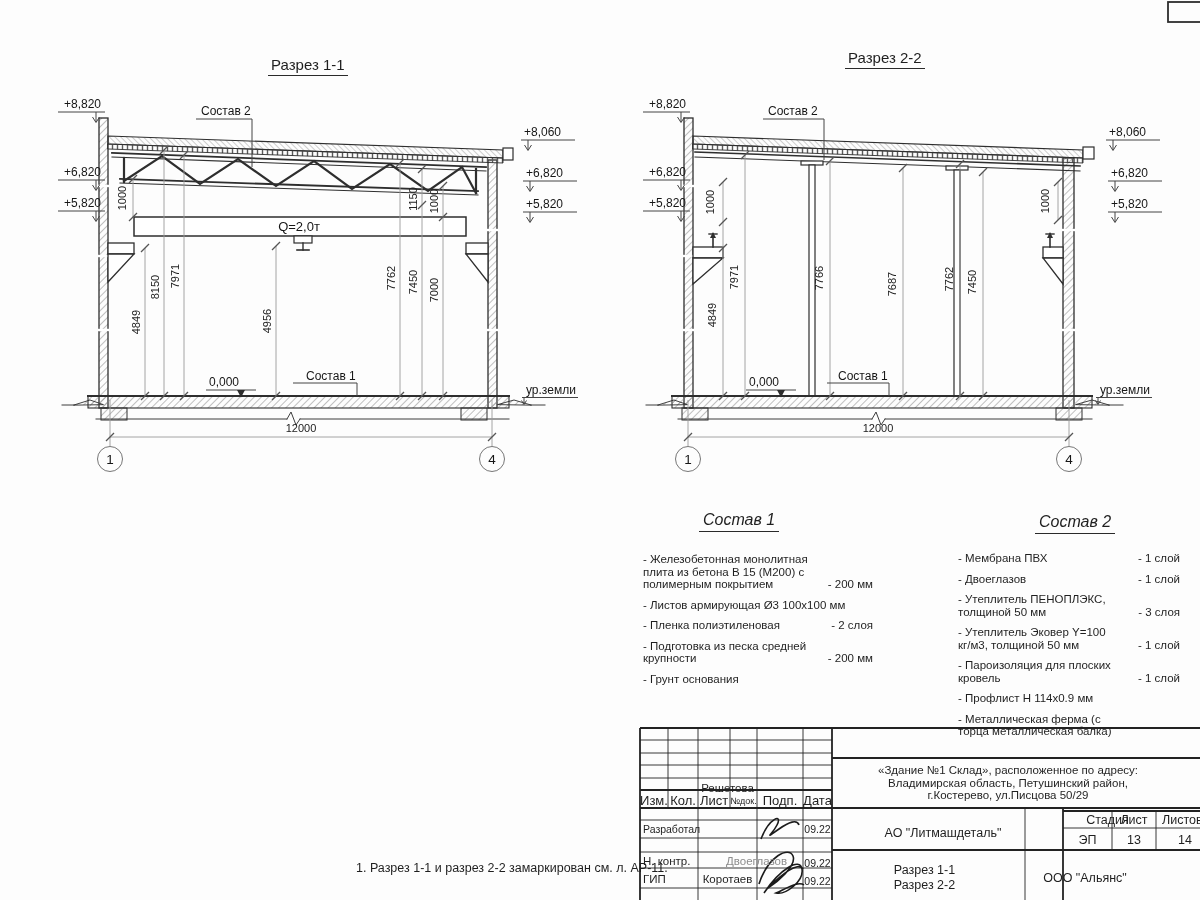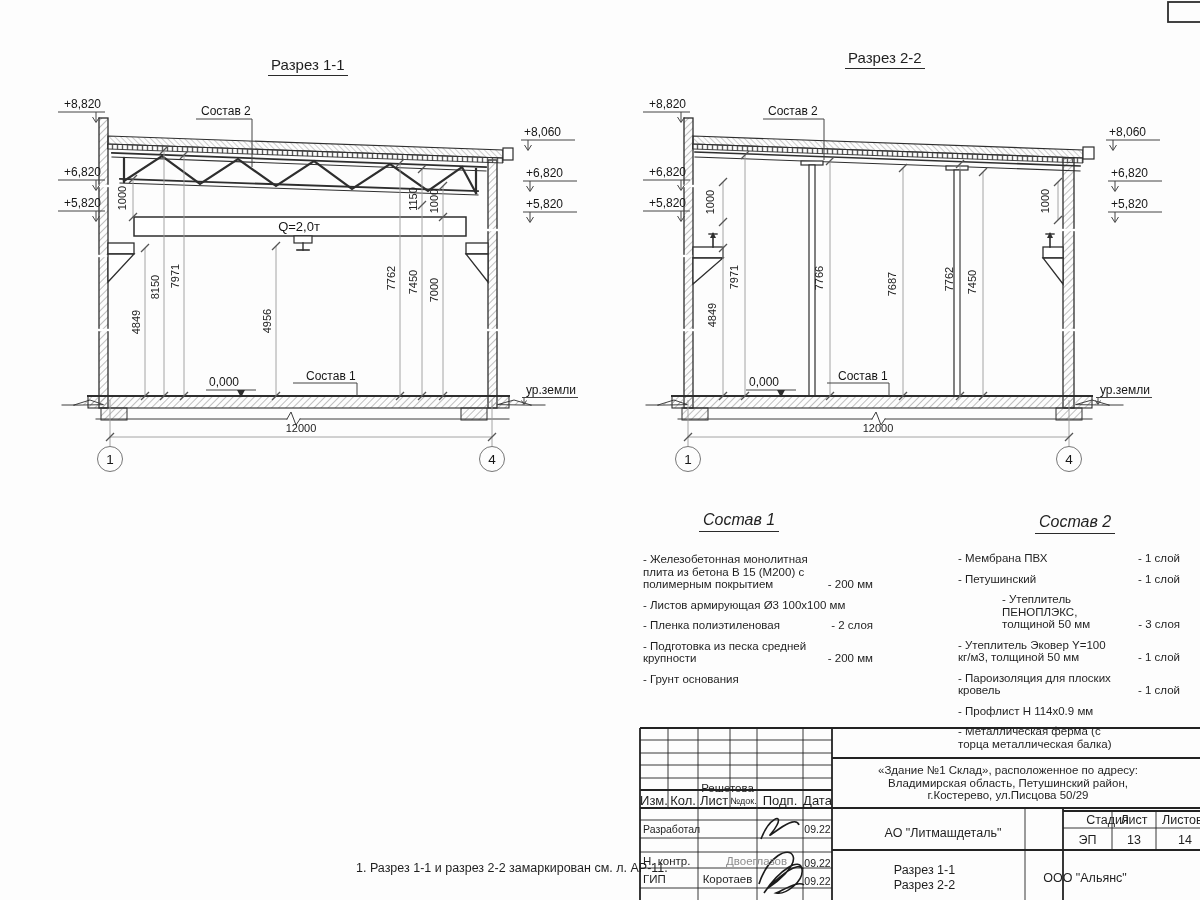--- a/index.html
+++ b/index.html
@@ -403,25 +403,25 @@
   </div>
 </div>
 
 <div class="t sos-title" style="left:1035px;top:513px;">Состав 2</div>
 <div class="sos-list" style="left:958px;top:552px;width:222px;">
   <div class="sos-item">
     <span class="sos-name" style="width:150px;">- Мембрана ПВХ</span>
     <span class="sos-val">- 1 слой</span>
   </div>
   <div class="sos-item">
-    <span class="sos-name" style="width:150px;">- Петушинский</span>
+    <span class="sos-name" style="width:150px;">- Двоеглазов</span>
     <span class="sos-val">- 1 слой</span>
   </div>
   <div class="sos-item">
-    <span class="sos-name" style="width:150px;margin-left:44px;">- Утеплитель ПЕНОПЛЭКС, толщиной 50 мм</span>
+    <span class="sos-name" style="width:150px;">- Утеплитель ПЕНОПЛЭКС, толщиной 50 мм</span>
     <span class="sos-val">- 3 слоя</span>
   </div>
   <div class="sos-item">
     <span class="sos-name" style="width:160px;">- Утеплитель Эковер Y=100 кг/м3, толщиной 50 мм</span>
     <span class="sos-val">- 1 слой</span>
   </div>
   <div class="sos-item">
     <span class="sos-name" style="width:168px;">- Пароизоляция для плоских кровель</span>
     <span class="sos-val">- 1 слой</span>
   </div>

